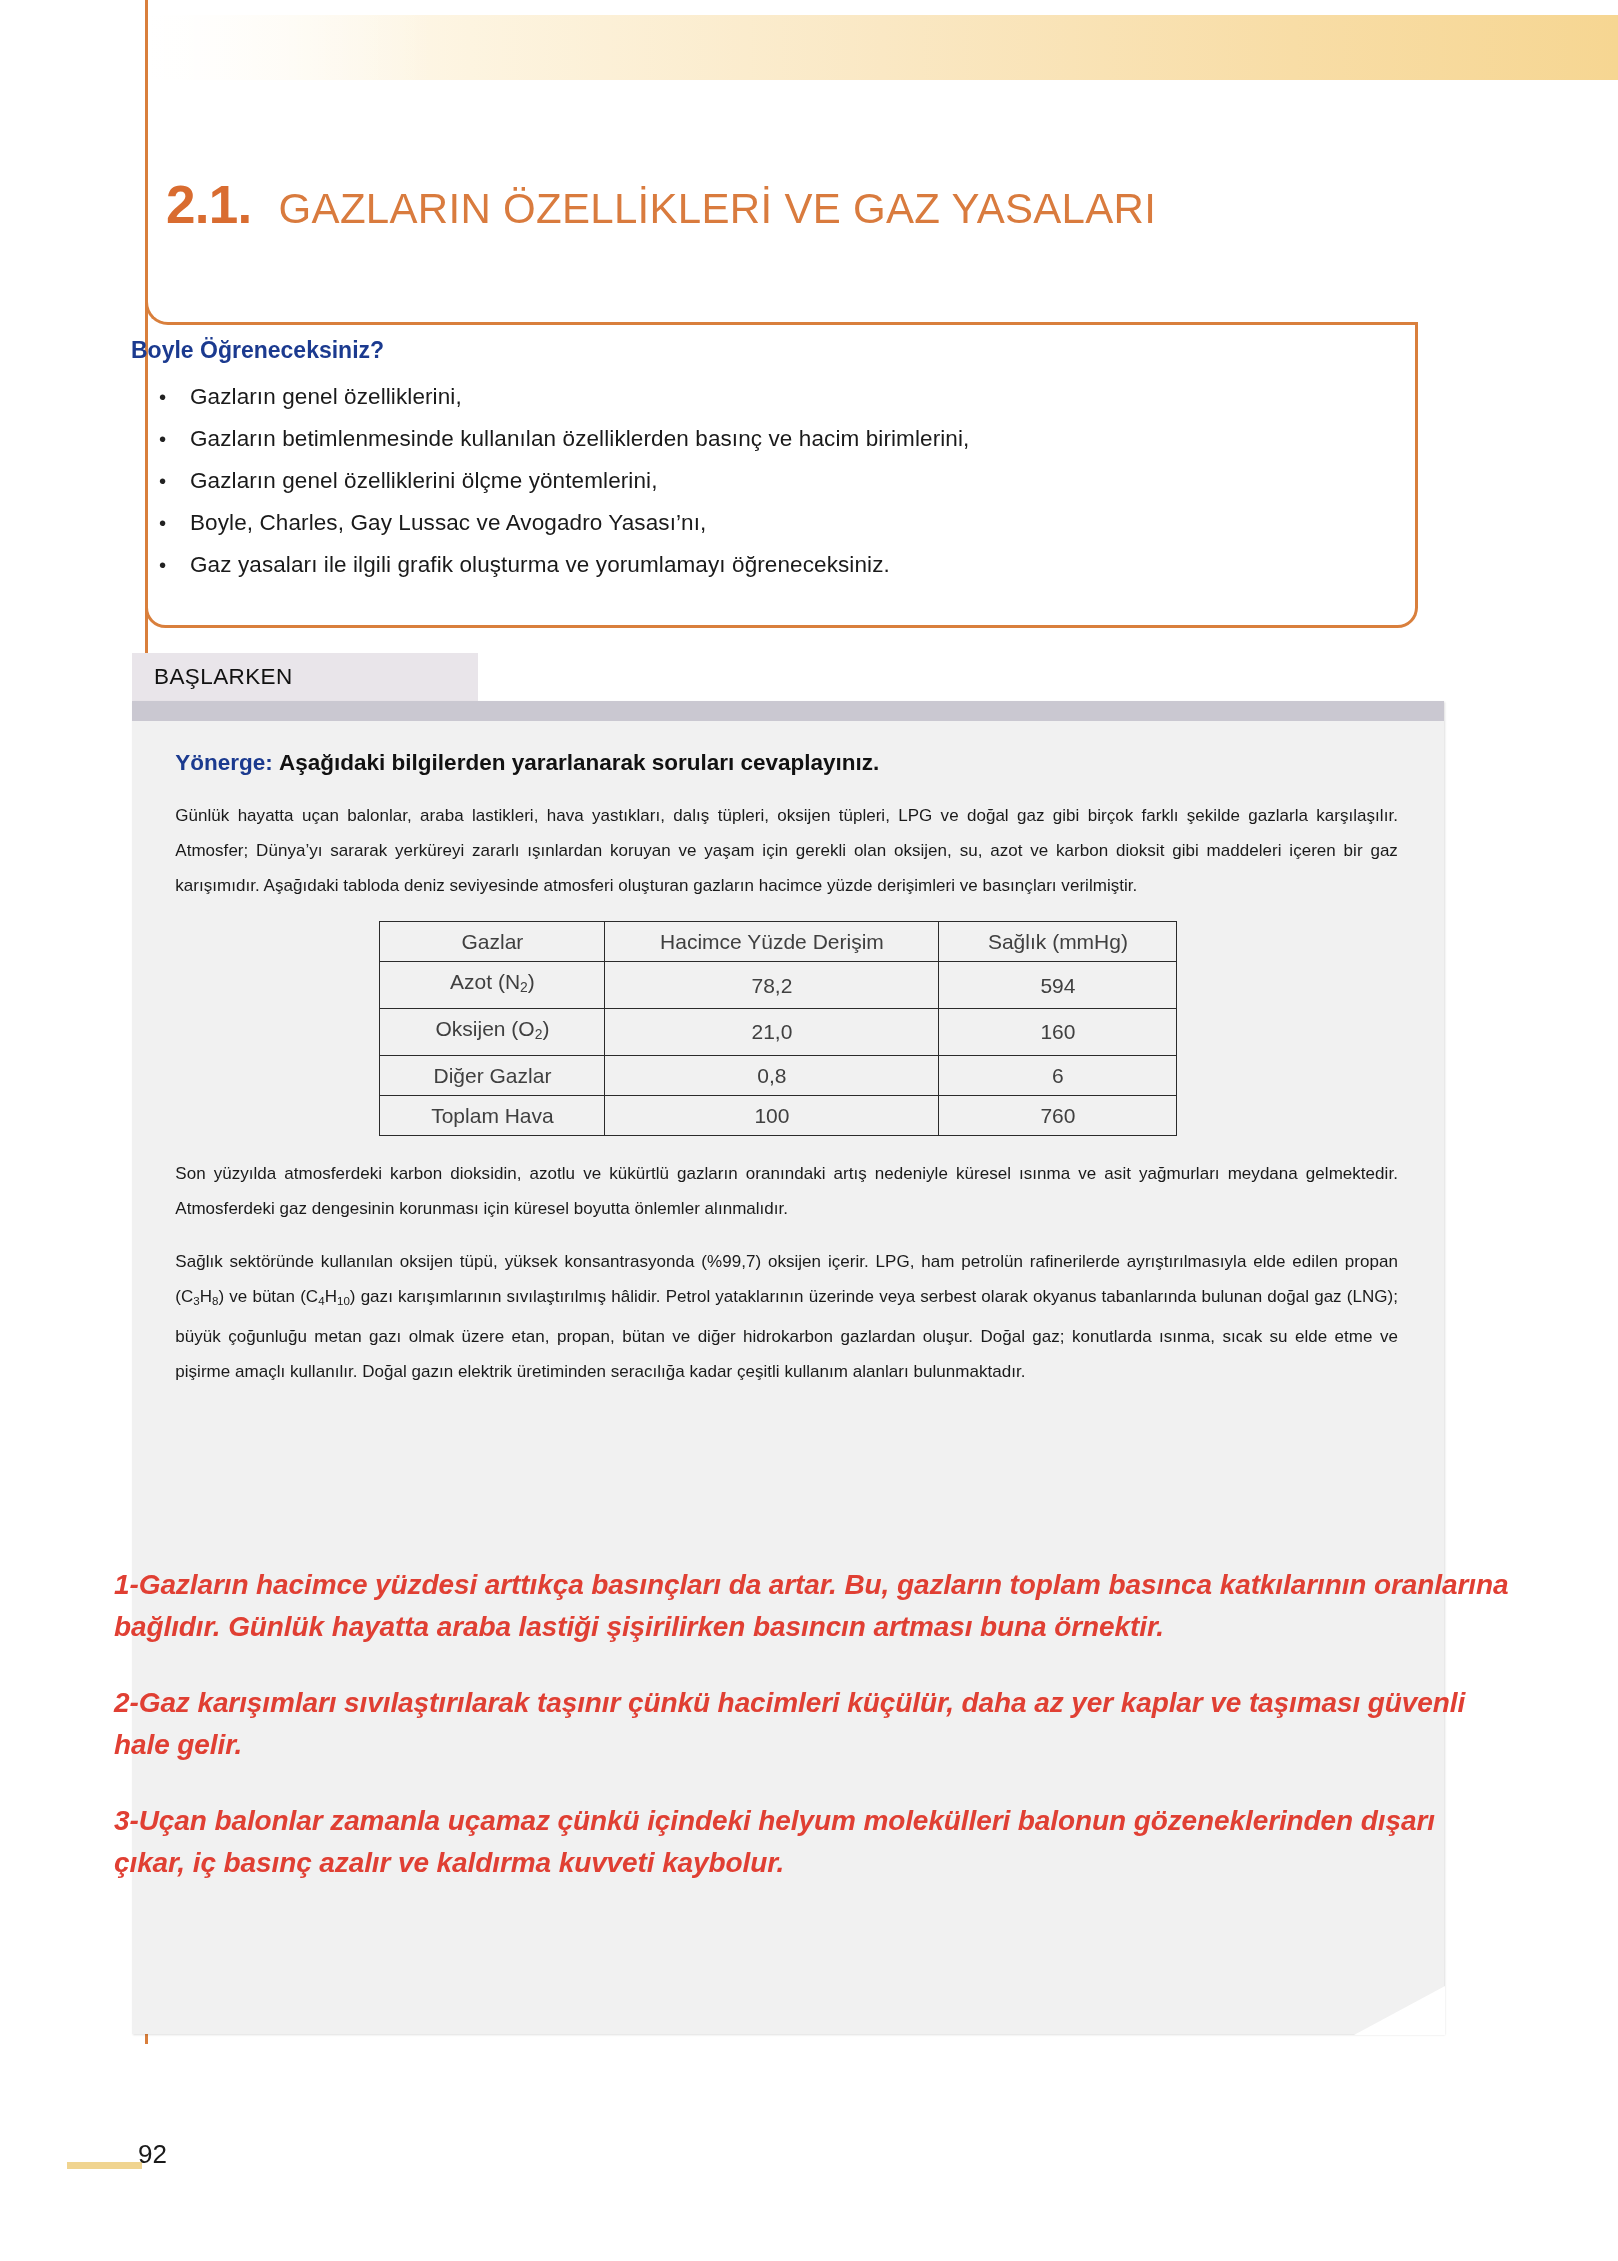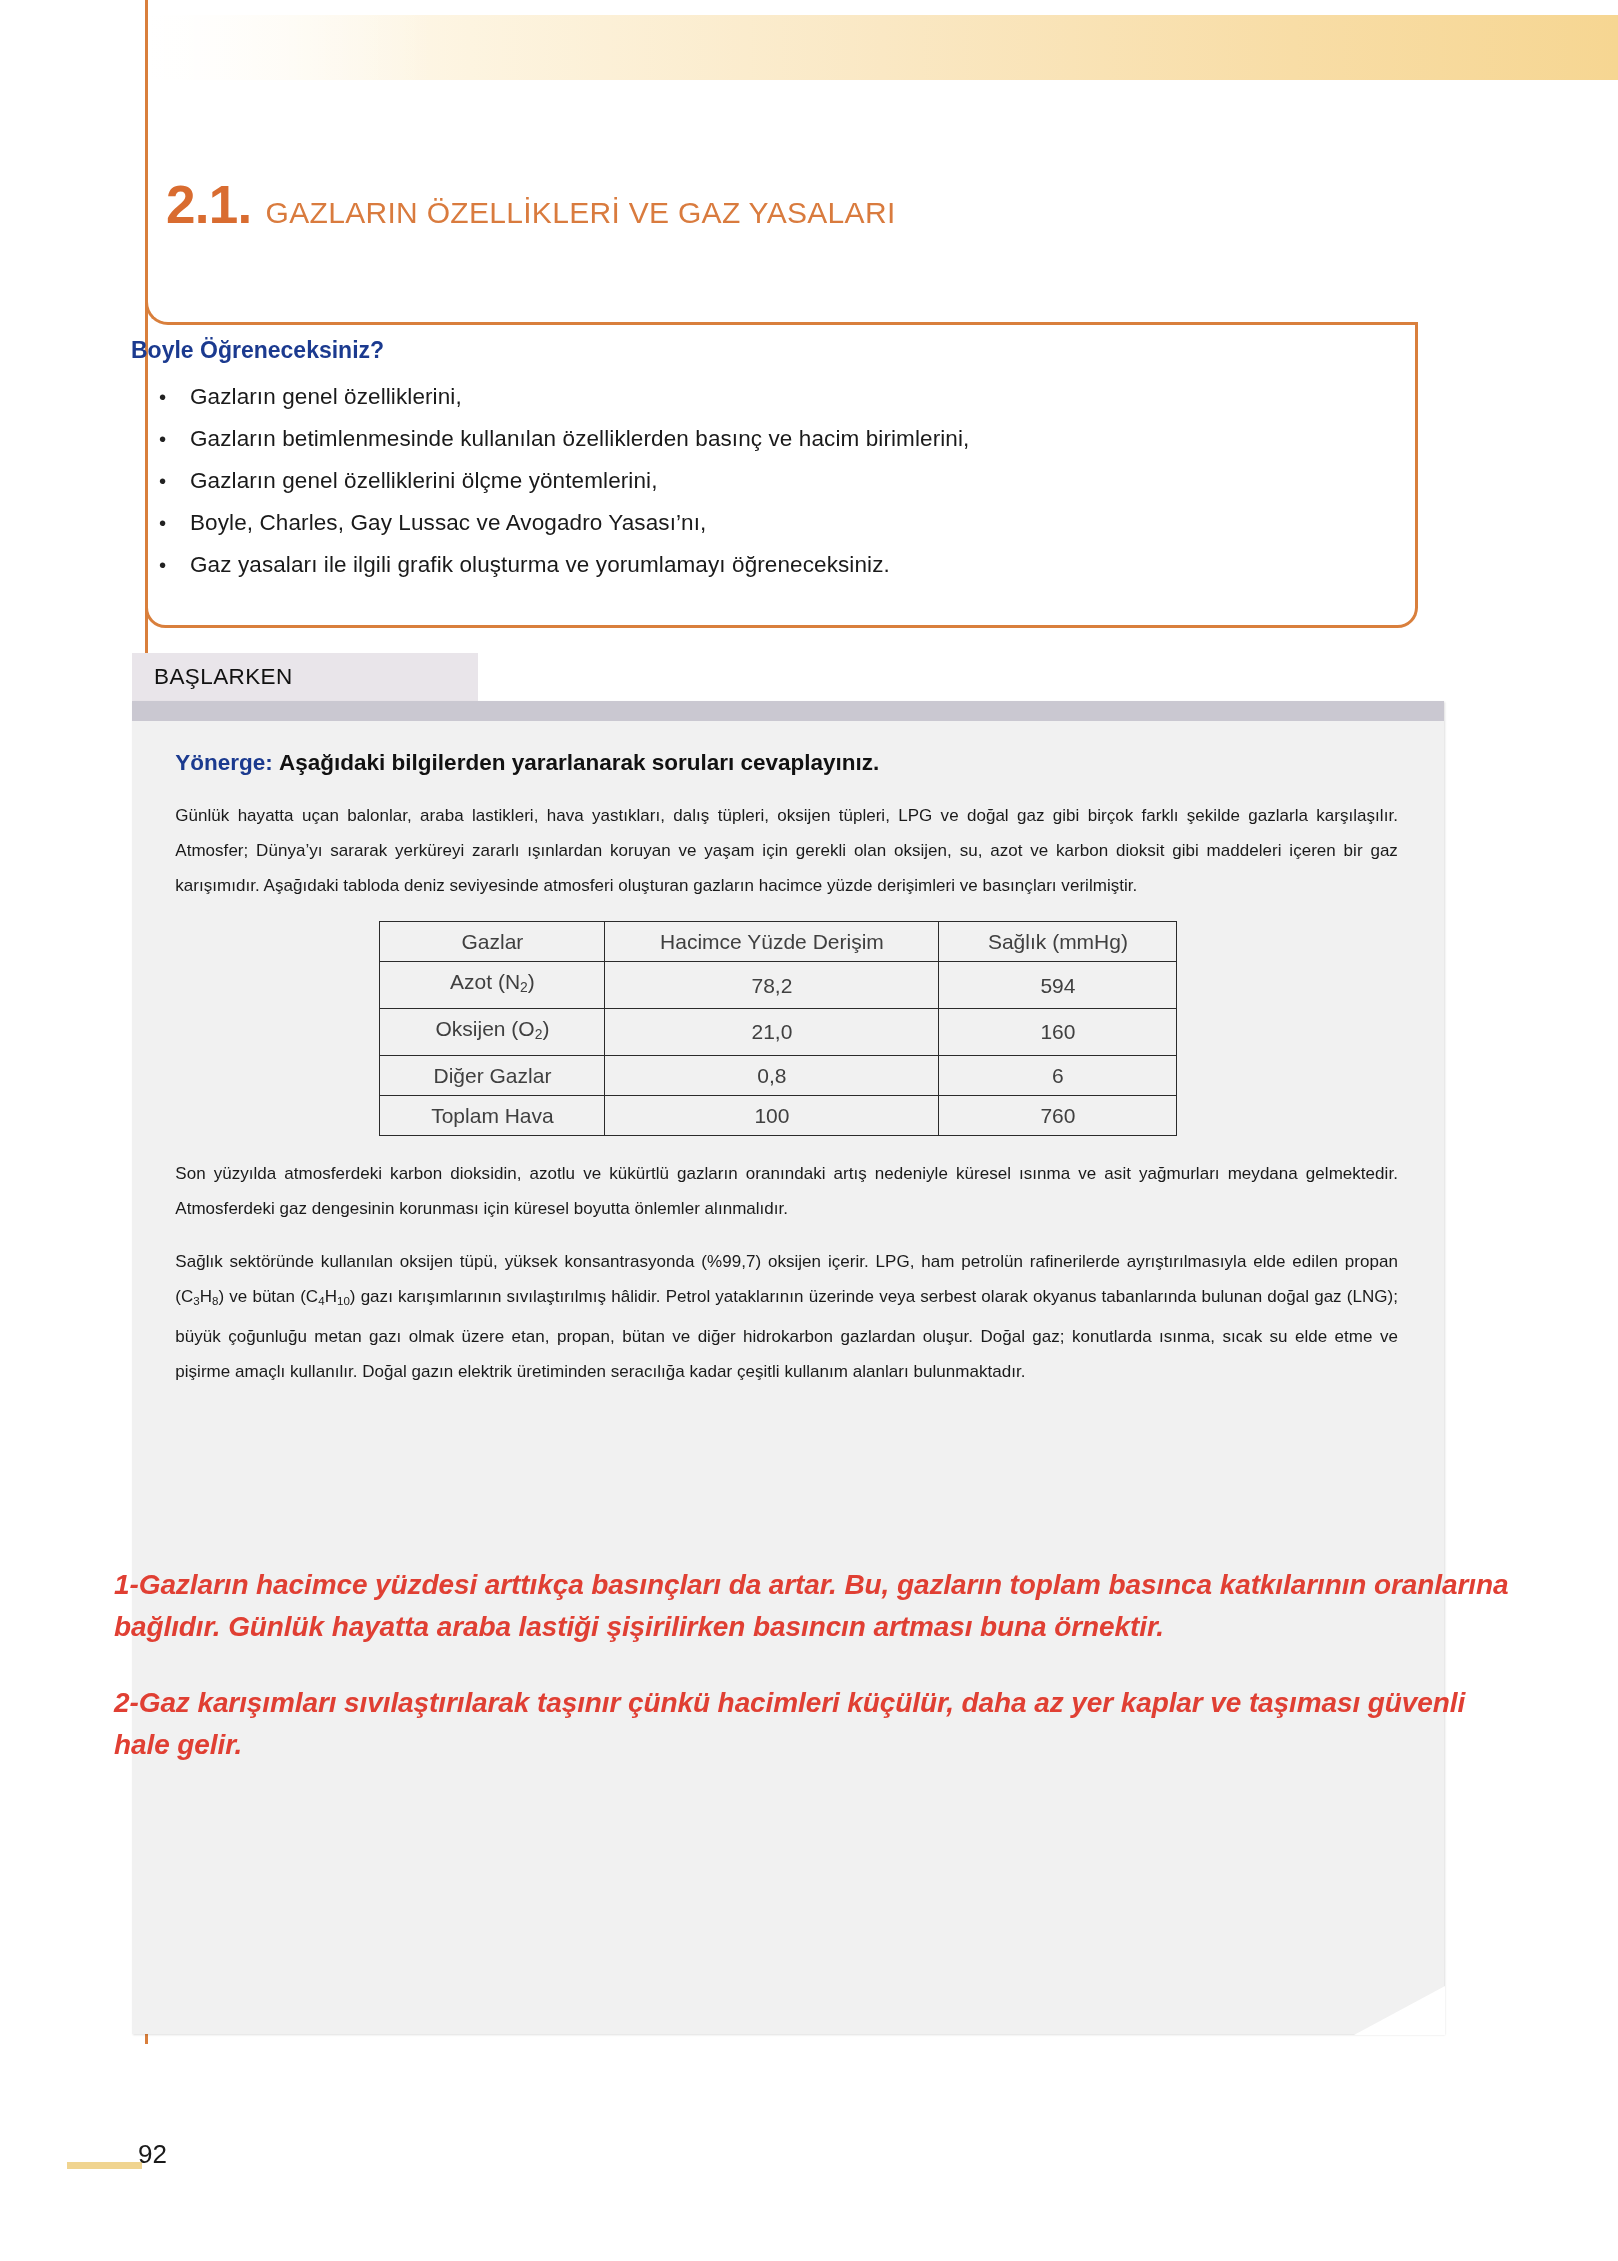--- a/index.html
+++ b/index.html
@@ -69,25 +69,25 @@
     white-space: nowrap;
   }
   .title-num {
     font-size: 53px;
     font-weight: bold;
     color: #d96c30;
     letter-spacing: -0.7px;
     vertical-align: baseline;
   }
   .title-text {
-    font-size: 30px;
+    font-size: 42px;
     font-weight: normal;
     color: #d97b3e;
     letter-spacing: 0.3px;
-    margin-left: 14px;
+    margin-left: 27px;
     vertical-align: baseline;
   }
 
   
   .learn-box {
     position: absolute;
     left: 145px;
     top: 325px;
     width: 1273px;
     height: 303px;
@@ -344,19 +344,20 @@
 
     <div class="para"><span>Sağlık sektöründe kullanılan oksijen tüpü, yüksek konsantrasyonda (%99,7) oksijen içerir. LPG, ham petrolün rafinerilerde ayrıştırılmasıyla elde edilen propan (C</span><sub>3</sub><span>H</span><sub>8</sub><span>) ve bütan (C</span><sub>4</sub><span>H</span><sub>10</sub><span>) gazı karışımlarının sıvılaştırılmış hâlidir. Petrol yataklarının üzerinde veya serbest olarak okyanus tabanlarında bulunan doğal gaz (LNG); büyük çoğunluğu metan gazı olmak üzere etan, propan, bütan ve diğer hidrokarbon gazlardan oluşur. Doğal gaz; konutlarda ısınma, sıcak su elde etme ve pişirme amaçlı kullanılır. Doğal gazın elektrik üretiminden seracılığa kadar çeşitli kullanım alanları bulunmaktadır.</span></div>
 
   </div>
 
   <div class="panel-fold"></div>
 
   <div class="answers">
     <div class="answer">1-Gazların hacimce yüzdesi arttıkça basınçları da artar. Bu, gazların toplam basınca katkılarının oranlarına bağlıdır. Günlük hayatta araba lastiği şişirilirken basıncın artması buna örnektir.</div>
     <div class="answer">2-Gaz karışımları sıvılaştırılarak taşınır çünkü hacimleri küçülür, daha az yer kaplar ve taşıması güvenli hale gelir.</div>
+    <div class="answer">3-Uçan balonlar zamanla uçamaz çünkü içindeki helyum molekülleri balonun gözeneklerinden dışarı çıkar, iç basınç azalır ve kaldırma kuvveti kaybolur.</div>
   </div>
 
   <div class="page-rule"></div>
   <div class="page-num">92</div>
 
 </div>
 
 
 </body></html>

